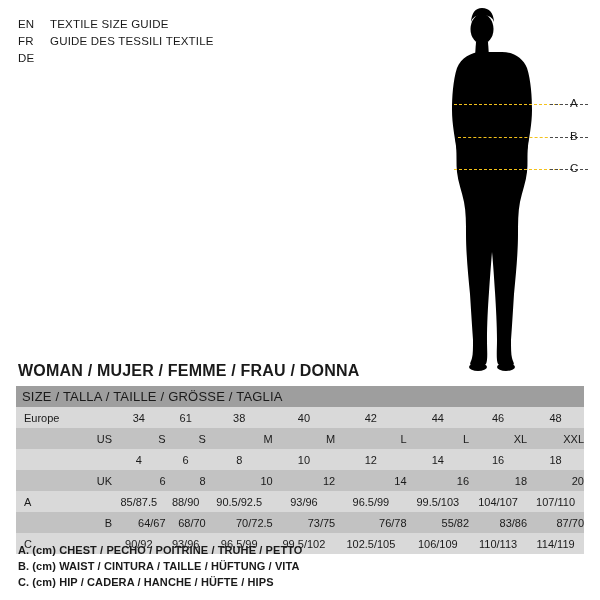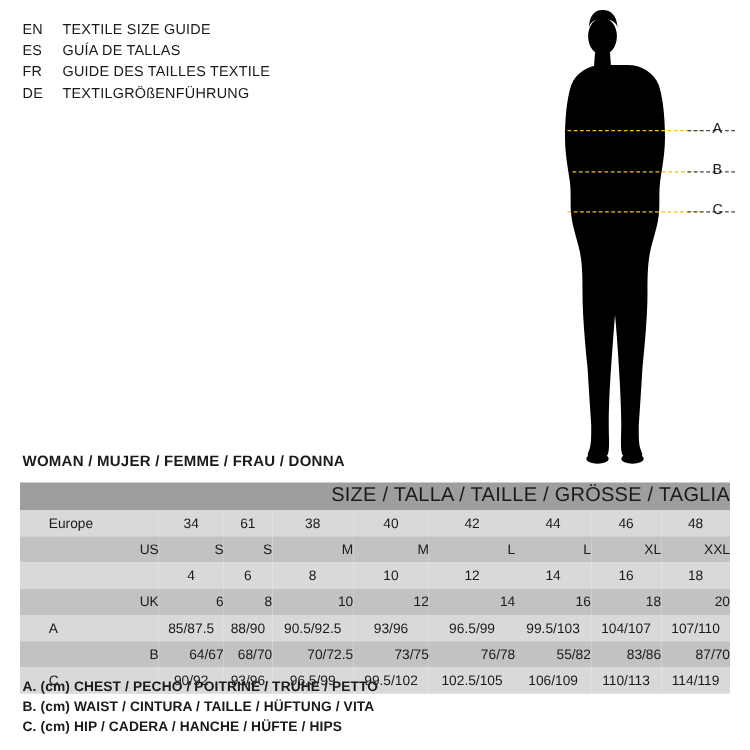--- a/index.html
+++ b/index.html
@@ -69,21 +69,21 @@
     position: absolute;
     font-size: 11.5px;
     color: #1a1a1a;
   }
 
   
   .woman-header {
     position: absolute;
     left: 18px;
     top: 362px;
-    font-size: 12px;
+    font-size: 16px;
     font-weight: bold;
     letter-spacing: .2px;
     text-align: center;
   }
 
   
   .size-table {
     position: absolute;
     left: 16px;
     top: 386px;
@@ -94,30 +94,30 @@
   .size-table th, .size-table td {
     padding: 2px 0 2px 0;
     height: 17px;
     text-align: center;
     font-weight: normal;
     color: #1a1a1a;
   }
   .size-table tr.head th {
     background: #9e9e9e;
     color: #1a1a1a;
-    text-align: right;
+    text-align: left;
     padding-left: 6px;
-    font-size: 16px;
+    font-size: 13px;
     letter-spacing: .2px;
   }
   .size-table tr.light td { background: #d9d9d9; }
   .size-table tr.dark td  { background: #c2c2c2; text-align: right; }
   .size-table td.rowlabel {
     text-align: left;
-    padding-left: 23px;
+    padding-left: 8px;
     width: 88px;
   }
 
   
   .legend {
     position: absolute;
     left: 18px;
     top: 542px;
     font-size: 11px;
     line-height: 16px;
@@ -129,30 +129,25 @@
 <body>
 
 <div class="page">
 
   <div class="lang-block">
     <div class="lang-row">
       <span class="lang-code">EN</span>
       <span class="lang-text">TEXTILE SIZE GUIDE</span>
     </div>
     <div class="lang-row">
-      <span class="lang-code">ES</span>
-      <span class="lang-text">GUÍA DE TALLAS</span>
-    </div>
-    <div class="lang-row">
       <span class="lang-code">FR</span>
-      <span class="lang-text">GUIDE DES TAILLES TEXTILE</span>
+      <span class="lang-text">GUIDE DES TESSILI TEXTILE</span>
     </div>
     <div class="lang-row">
       <span class="lang-code">DE</span>
-      <span class="lang-text">TEXTILGRÖßENFÜHRUNG</span>
     </div>
   </div>
 
   <div class="figure-wrap">
     <svg width="160" height="368" viewBox="0 0 160 368">
       <g fill="#000000">
 
         <ellipse cx="52" cy="23" rx="11.5" ry="15"></ellipse>
 
         <path d="M46,36 L58,36 L59,50 L45,50 Z"></path>

